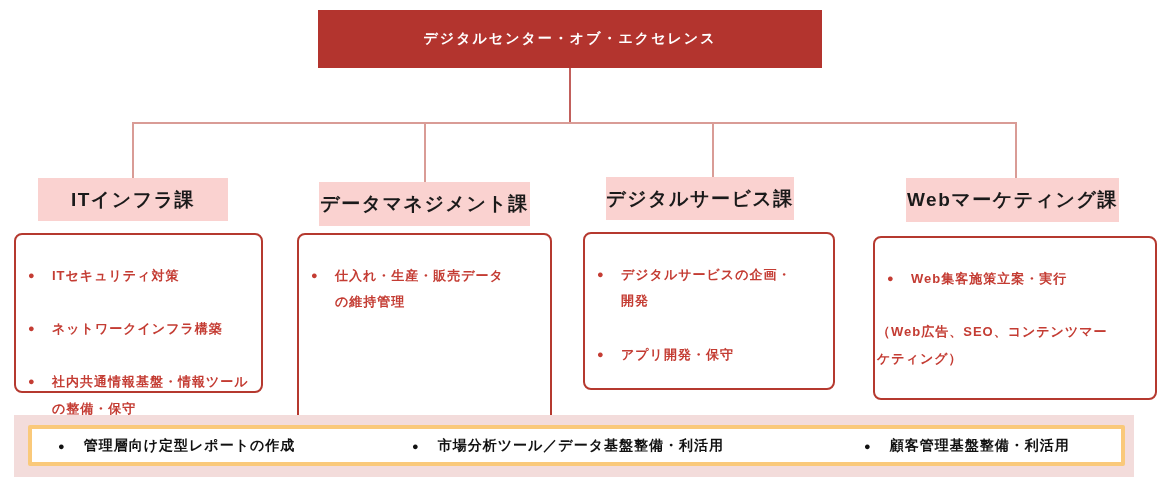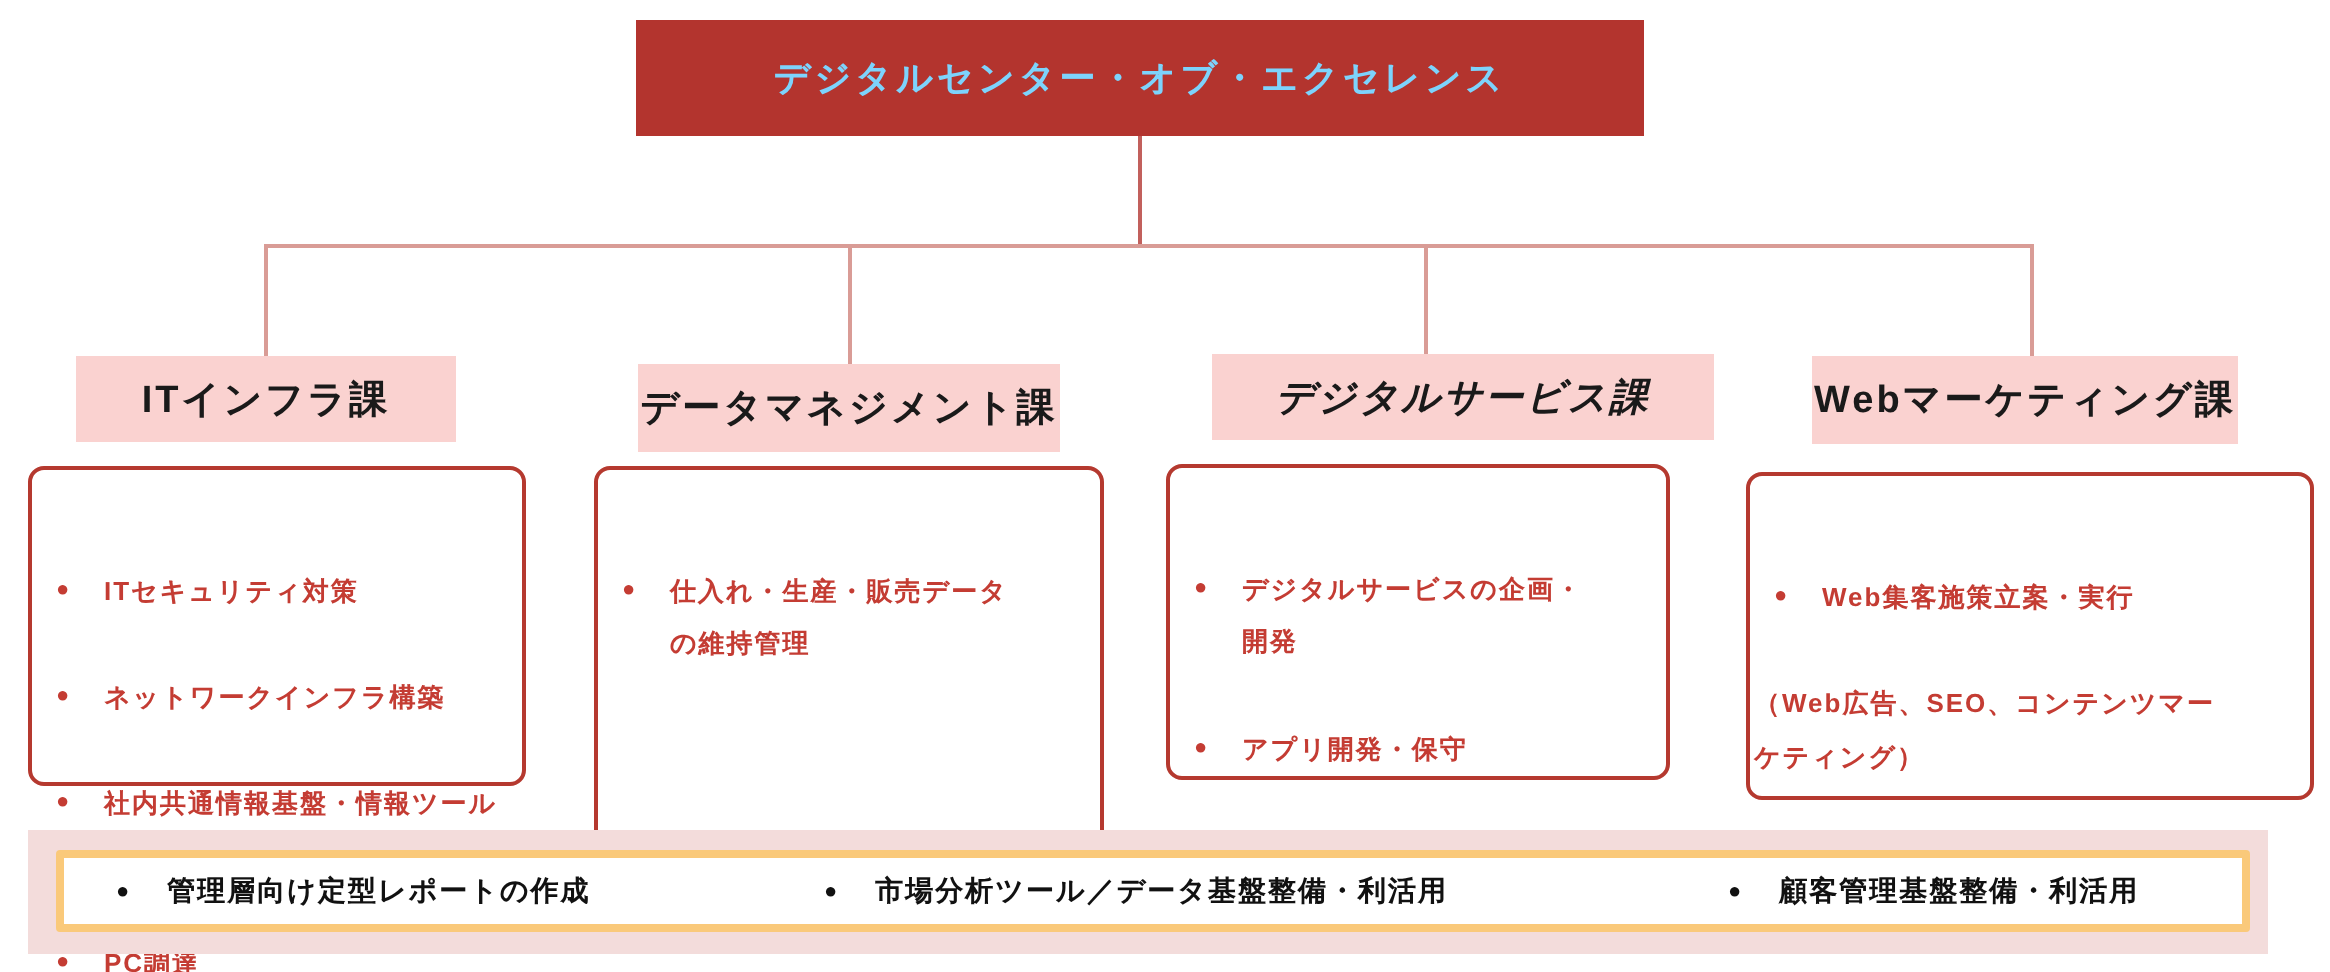--- a/index.html
+++ b/index.html
@@ -1,43 +1,43 @@
 <!DOCTYPE html>
 <html><head>
 <meta charset="utf-8">
 <style>
   * { margin:0; padding:0; box-sizing:border-box; }
   body { background:#ffffff; font-family:"Liberation Sans","DejaVu Sans",sans-serif; }
   .canvas { position:relative; width:1165px; height:486px; background:#ffffff; overflow:hidden; }
 
   
   .root-box { position:absolute; left:318px; top:10px; width:504px; height:58px;
-    background:#b3342e; color:#7dd3fc; display:flex; align-items:center; justify-content:center;
-    font-size:18px; font-weight:bold; letter-spacing:2px; }
+    background:#b3342e; color:#ffffff; display:flex; align-items:center; justify-content:center;
+    font-size:14px; font-weight:bold; letter-spacing:2px; }
 
   
   .stem  { position:absolute; left:569px; top:68px;  width:2px;  height:54px; background:#c2605c; }
   .hline { position:absolute; left:132px; top:122px; width:885px; height:2px;  background:#d99c96; }
   .drop  { position:absolute; top:122px; width:2px; background:#d99c96; }
   .drop-1 { left:132px;  height:56px; }
   .drop-2 { left:424px;  height:60px; }
   .drop-3 { left:712px;  height:55px; }
   .drop-4 { left:1015px; height:56px; }
 
   
   .dept-header { position:absolute; background:#fad2d0; color:#1a1a1a; font-weight:bold;
     font-size:19px; letter-spacing:1.5px; display:flex; align-items:center; justify-content:center; }
   .dept-header-1 { left:38px;  top:178px; width:190px; height:43px; }
   .dept-header-2 { left:319px; top:182px; width:211px; height:44px; }
-  .dept-header-3 { left:606px; top:177px; width:251px; height:43px;font-style:italic; }
+  .dept-header-3 { left:606px; top:177px; width:188px; height:43px; }
   .dept-header-4 { left:906px; top:178px; width:213px; height:44px; }
 
   
   .dept-box { position:absolute; background:#ffffff; border:2px solid #b5392f; border-radius:8px;
-    padding:21px 12px; }
+    padding:1px 12px; }
   .dept-box-1 { left:14px;  top:233px; width:249px; height:160px; }
   .dept-box-2 { left:297px; top:233px; width:255px; height:190px; }
   .dept-box-3 { left:583px; top:232px; width:252px; height:158px; }
   .dept-box-4 { left:873px; top:236px; width:284px; height:164px; }
 
   ul.items { list-style:none; color:#c43c33; font-weight:bold; font-size:13px;
     line-height:2.05; letter-spacing:1px; white-space:pre-line; }
   ul.items li { position:relative; padding-left:24px; }
   ul.items li::before { content:"●"; position:absolute; left:0; top:1px; font-size:11px; }
   ul.items li.continuation { padding-left:0; margin-left:-10px; }

